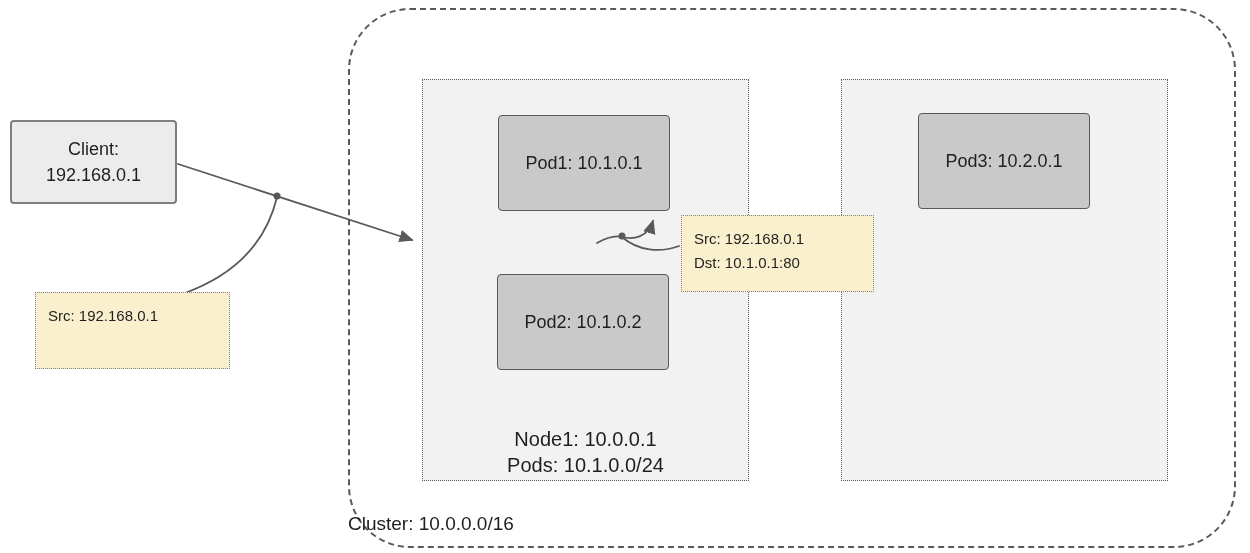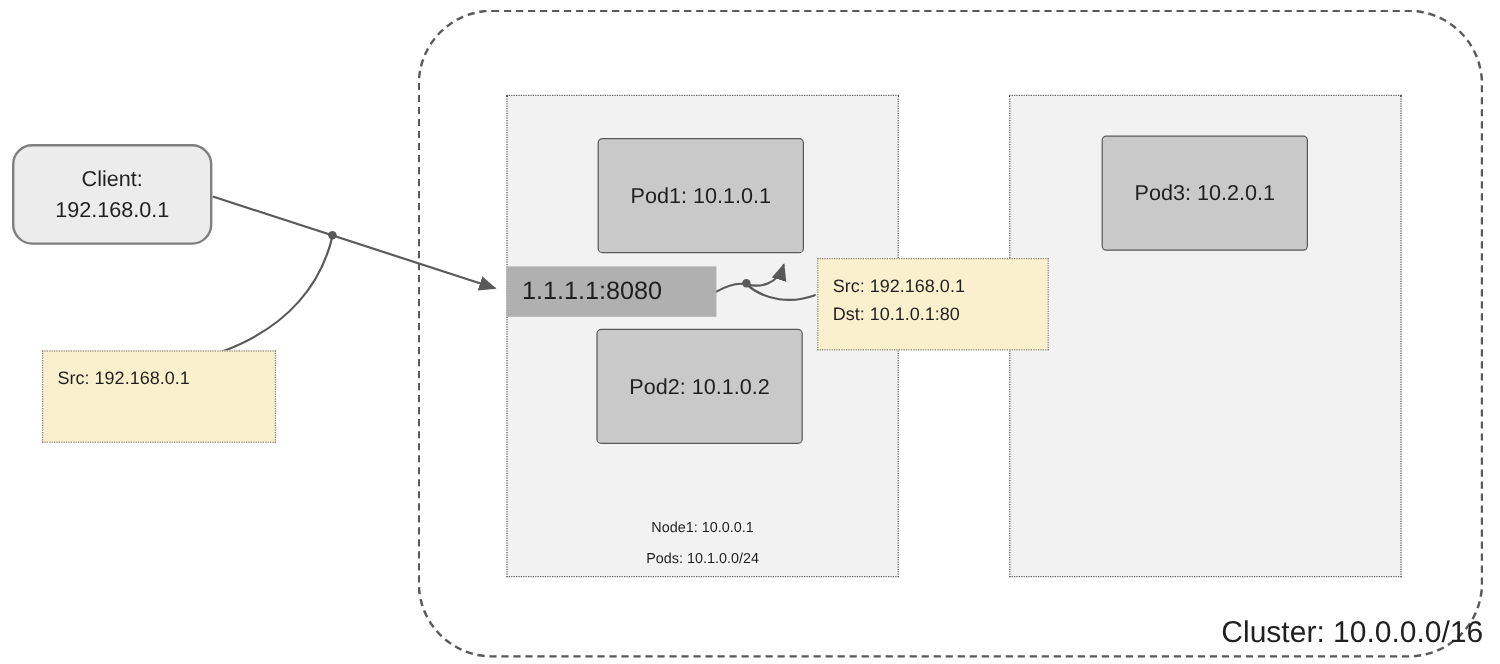--- a/index.html
+++ b/index.html
@@ -54,21 +54,21 @@
   .overlay circle.junction { fill: var(--arrow, #595959); }
   .overlay marker path { fill: var(--arrow, #595959); }
 
   
   .client-box {
     position: absolute;
     left: 10px; top: 120px;
     width: 167px; height: 84px;
     background: var(--client-fill, #ececec);
     border: 2px solid var(--client-border, #7f7f7f);
-    border-radius: 17px;
+    border-radius: 4px;
     display: flex; flex-direction: column;
     align-items: center; justify-content: center;
     font-size: 18px; line-height: 26px;
     z-index: 10;
   }
 
   
   .pod {
     position: absolute;
     width: 172px; height: 96px;
@@ -107,33 +107,33 @@
   }
   .note-1 { left: 35px; top: 292px; width: 195px; height: 77px; }
   .note-2 { left: 681px; top: 215px; width: 193px; height: 77px; }
 
   
   .node-caption {
     position: absolute;
     top: 426px;
     width: 327px;
     text-align: center;
-    font-size: 12px; line-height: 26px;
+    font-size: 20px; line-height: 26px;
     z-index: 6;
   }
   .node-caption-1 { left: 422px; }
   .node-caption-2 { left: 841px; }
 
   
   .cluster-caption {
     position: absolute;
     left: 348px; top: 513px;
     width: 888px;
-    text-align: right;
-    font-size: 25px;
+    text-align: left;
+    font-size: 19px;
     z-index: 6;
   }
 
   
   .page-number {
     position: absolute;
     left: 1273px; top: 530px;
     font-size: 17px;
     color: var(--page-number, #808080);
     z-index: 10;
@@ -171,23 +171,20 @@
   <div class="pod pod-1">
     <span>Pod1: 10.1.0.1</span>
   </div>
   <div class="pod pod-2">
     <span>Pod2: 10.1.0.2</span>
   </div>
   <div class="pod pod-3">
     <span>Pod3: 10.2.0.1</span>
   </div>
 
-  <div class="service-box">
-    <span>1.1.1.1:8080</span>
-  </div>
 
   <div class="note note-1">
     <div>Src: 192.168.0.1</div>
   </div>
 
   <div class="note note-2">
     <div>Src: 192.168.0.1</div>
     <div>Dst: 10.1.0.1:80</div>
   </div>
 

